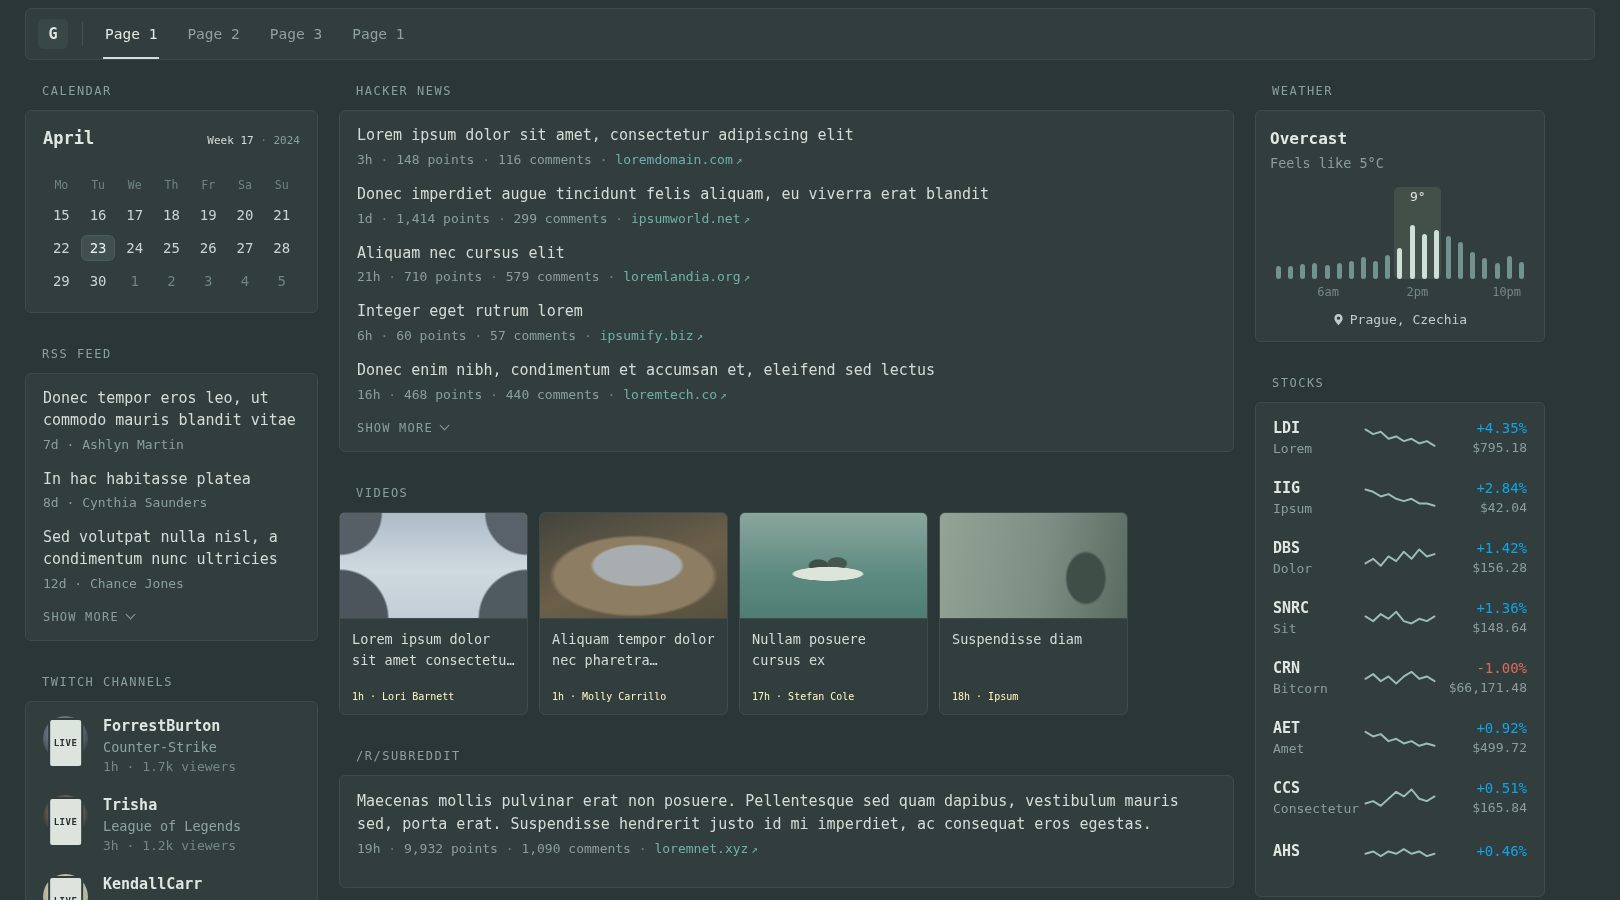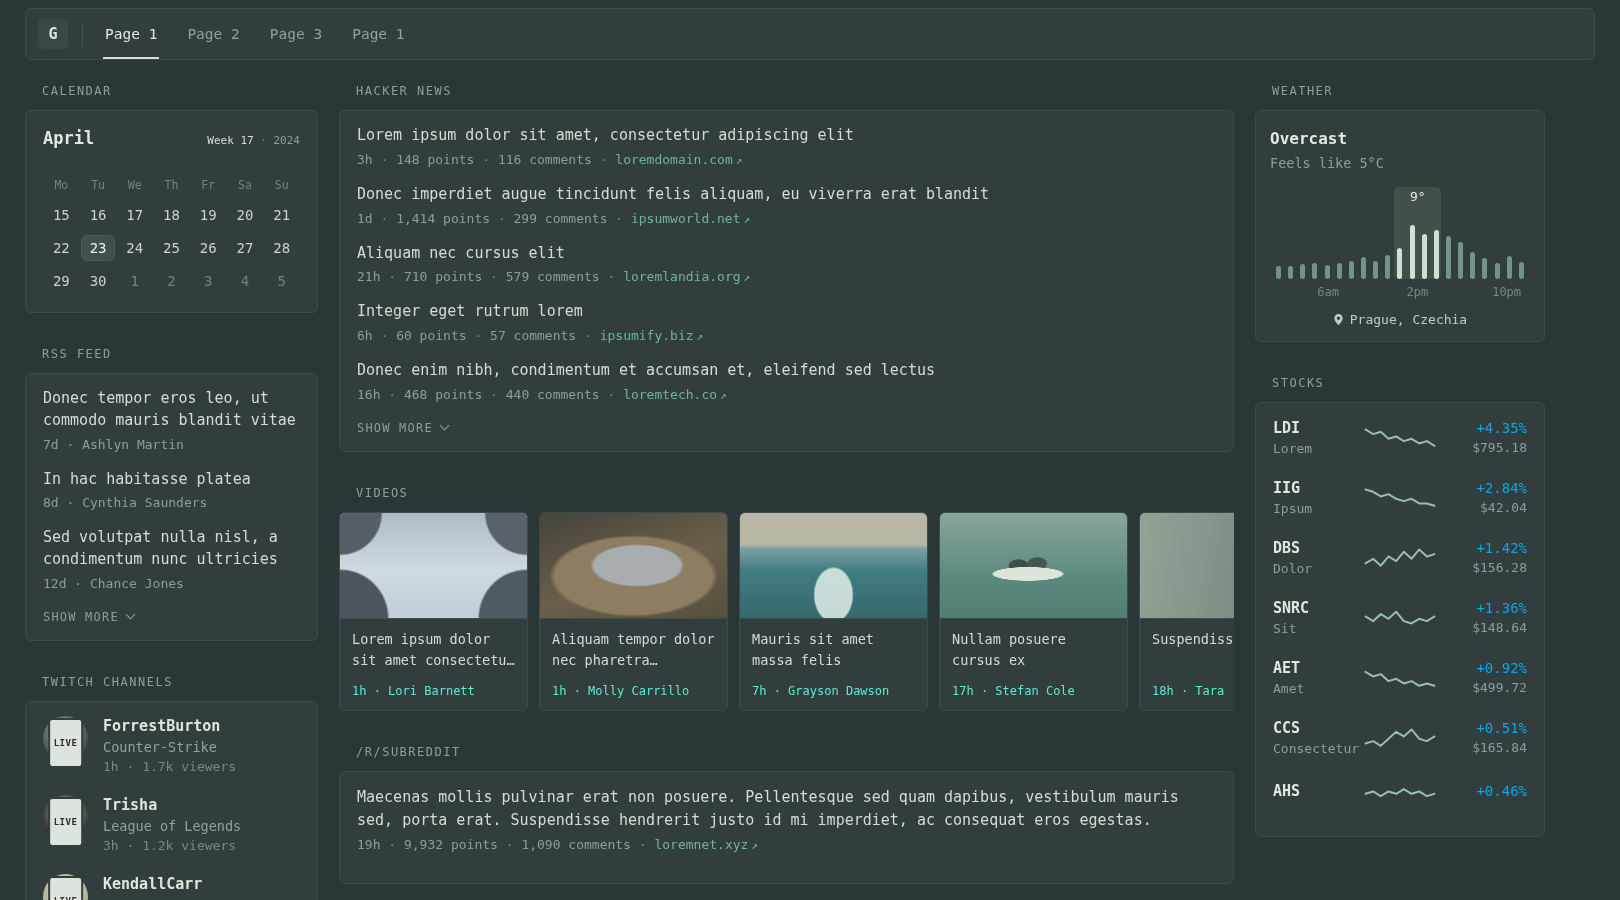--- a/index.html
+++ b/index.html
@@ -57,21 +57,21 @@
     padding:18px 4px;border-radius:4px;border:2px solid #323e3e}
   .tw-name{font-size:15px;font-weight:bold;color:#dfe6df;margin-top:1px}
   .tw-game{font-size:13.5px;color:#8da3a0;margin-top:4px}
   .tw-meta{font-size:13px;color:#748886;margin-top:4px}
   
   .videos-row{display:flex;gap:11px;overflow:hidden}
   .video-card{flex:0 0 189px;background:#323e3e;border:1px solid #3e4b4b;border-radius:6px;overflow:hidden;cursor:pointer}
   .thumb{height:106px;border-bottom:1px solid #3e4b4b}
   .v-body{padding:10px 12px 12px}
   .v-title{font-size:13.5px;line-height:1.55;color:#d5dcd6;min-height:42px}
-  .v-meta{font-size:12px;color:#5eead4;margin-top:13px}
+  .v-meta{font-size:10px;color:#fef9c3;margin-top:20px}
   .thumb-sky-cross{background:
     radial-gradient(circle at 0% 0%,#565f66 0 19%,transparent 20%),
     radial-gradient(circle at 100% 0%,#59626a 0 19%,transparent 20%),
     radial-gradient(circle at 0% 100%,#4c555c 0 22%,transparent 23%),
     radial-gradient(circle at 100% 100%,#505a61 0 22%,transparent 23%),
     linear-gradient(180deg,#aebcc8,#cfd9e0 55%,#c2cdd6)}
   .thumb-camera-hands{background:
     radial-gradient(ellipse 42% 34% at 52% 50%,#a8adaf 0 55%,transparent 60%),
     radial-gradient(ellipse 60% 52% at 50% 60%,#8d7d62 0 70%,transparent 75%),
     linear-gradient(160deg,#43443c,#6b5f4a 55%,#55503e)}
@@ -284,38 +284,31 @@
             </div>
           </div>
           <div class="video-card">
             <div class="thumb thumb-camera-hands"></div>
             <div class="v-body">
               <div class="v-title">Aliquam tempor dolor nec pharetra…</div>
               <div class="v-meta">1h · Molly Carrillo</div>
             </div>
           </div>
           <div class="video-card">
-            <div class="thumb thumb-sea-wake"></div>
-            <div class="v-body">
-              <div class="v-title">Mauris sit amet massa felis</div>
-              <div class="v-meta">7h · Grayson Dawson</div>
-            </div>
-          </div>
-          <div class="video-card">
             <div class="thumb thumb-canoe-lake"></div>
             <div class="v-body">
               <div class="v-title">Nullam posuere cursus ex</div>
               <div class="v-meta">17h · Stefan Cole</div>
             </div>
           </div>
           <div class="video-card">
             <div class="thumb thumb-fog-figure"></div>
             <div class="v-body">
               <div class="v-title">Suspendisse diam</div>
-              <div class="v-meta">18h · Tara</div>
+              <div class="v-meta">18h · Ipsum</div>
             </div>
           </div>
         </div>
     </div>
 
     <div class="widget">
       <h2 class="widget-title">/R/SUBREDDIT</h2>
       <div class="card">
         <div>
             <div class="feed-item">
@@ -427,20 +420,33 @@
               <svg class="spark" viewBox="0 0 100 36" preserveAspectRatio="none">
                 <polyline points="2.0,16.0 12.7,22.0 23.3,13.0 34.0,19.0 44.7,10.0 55.3,22.0 66.0,25.0 76.7,19.0 87.3,22.0 98.0,16.0"></polyline>
               </svg>
               <div class="s-right">
                 <div class="s-change">+1.36%</div>
                 <div class="s-price">$148.64</div>
               </div>
             </div>
             <div class="stock-row">
               <div class="s-id">
+                <div class="s-sym">CRN</div>
+                <div class="s-name">Bitcorn</div>
+              </div>
+              <svg class="spark" viewBox="0 0 100 36" preserveAspectRatio="none">
+                <polyline points="2.0,19.0 12.7,13.0 23.3,22.0 34.0,16.0 44.7,25.0 55.3,16.0 66.0,10.0 76.7,19.0 87.3,16.0 98.0,22.0"></polyline>
+              </svg>
+              <div class="s-right">
+                <div class="s-change neg">-1.00%</div>
+                <div class="s-price">$66,171.48</div>
+              </div>
+            </div>
+            <div class="stock-row">
+              <div class="s-id">
                 <div class="s-sym">AET</div>
                 <div class="s-name">Amet</div>
               </div>
               <svg class="spark" viewBox="0 0 100 36" preserveAspectRatio="none">
                 <polyline points="2.0,10.0 12.7,16.0 23.3,13.0 34.0,22.0 44.7,19.0 55.3,25.0 66.0,22.0 76.7,28.0 87.3,25.0 98.0,28.0"></polyline>
               </svg>
               <div class="s-right">
                 <div class="s-change">+0.92%</div>
                 <div class="s-price">$499.72</div>
               </div>

